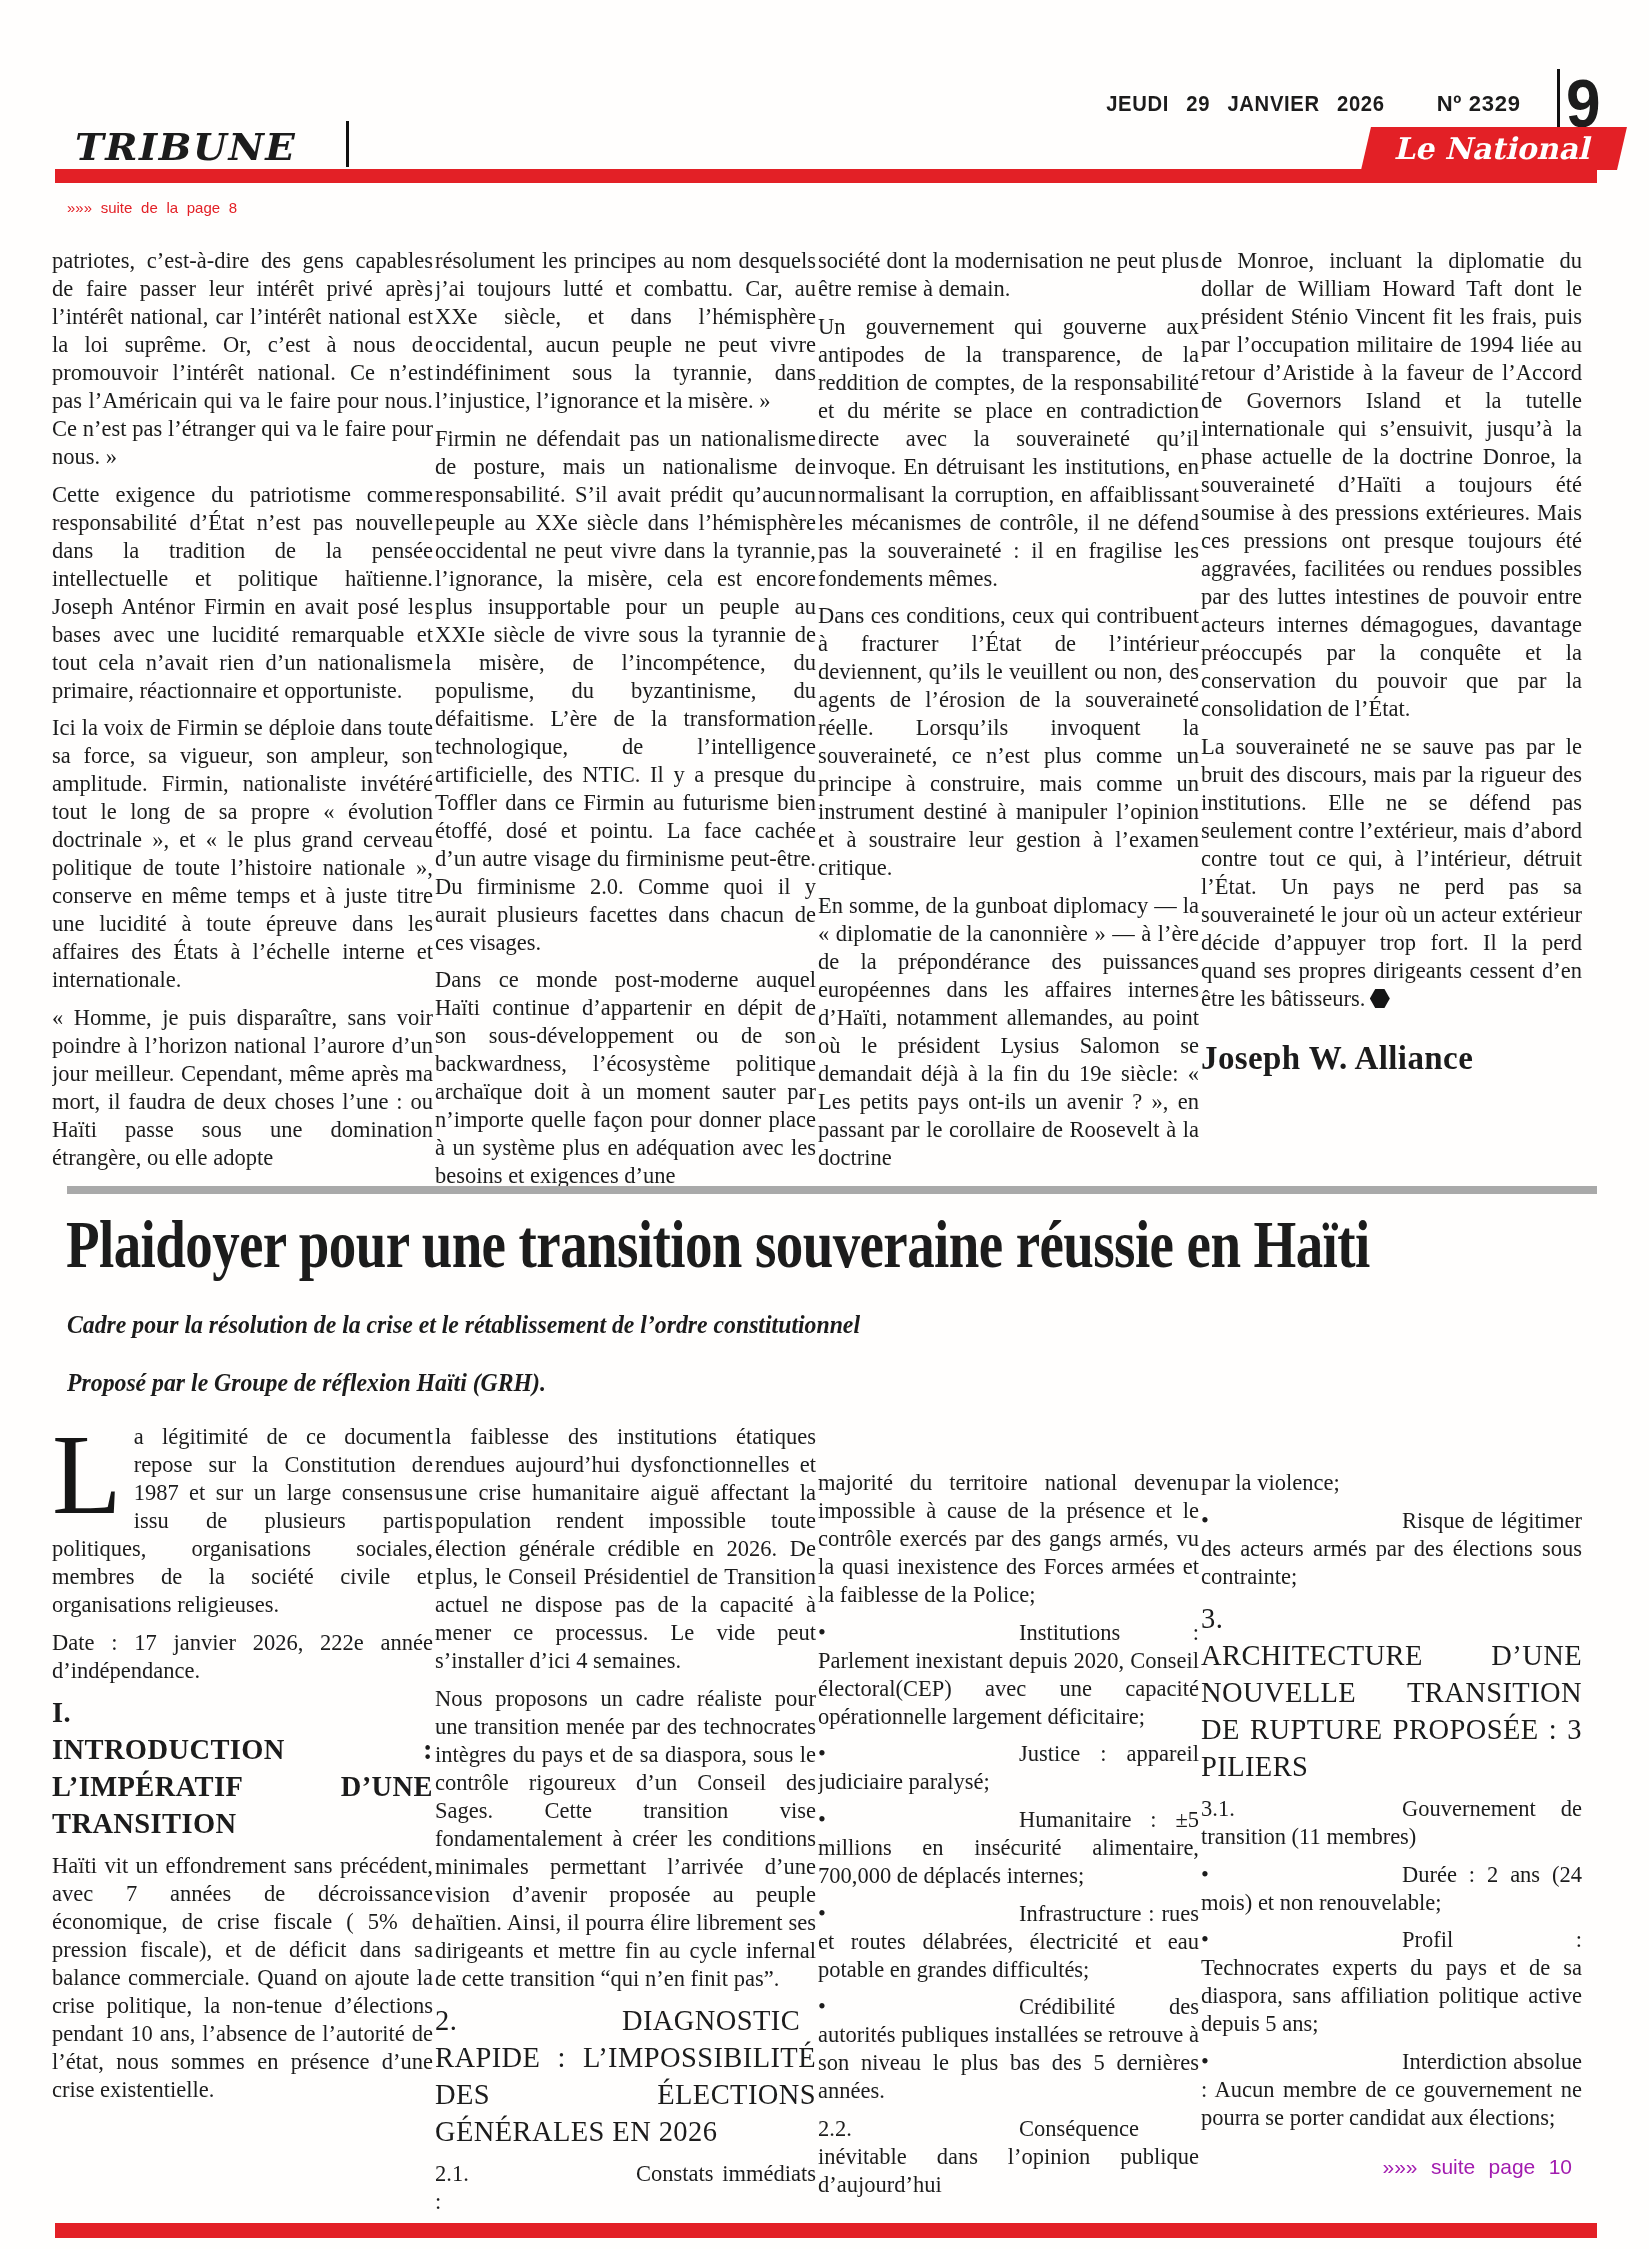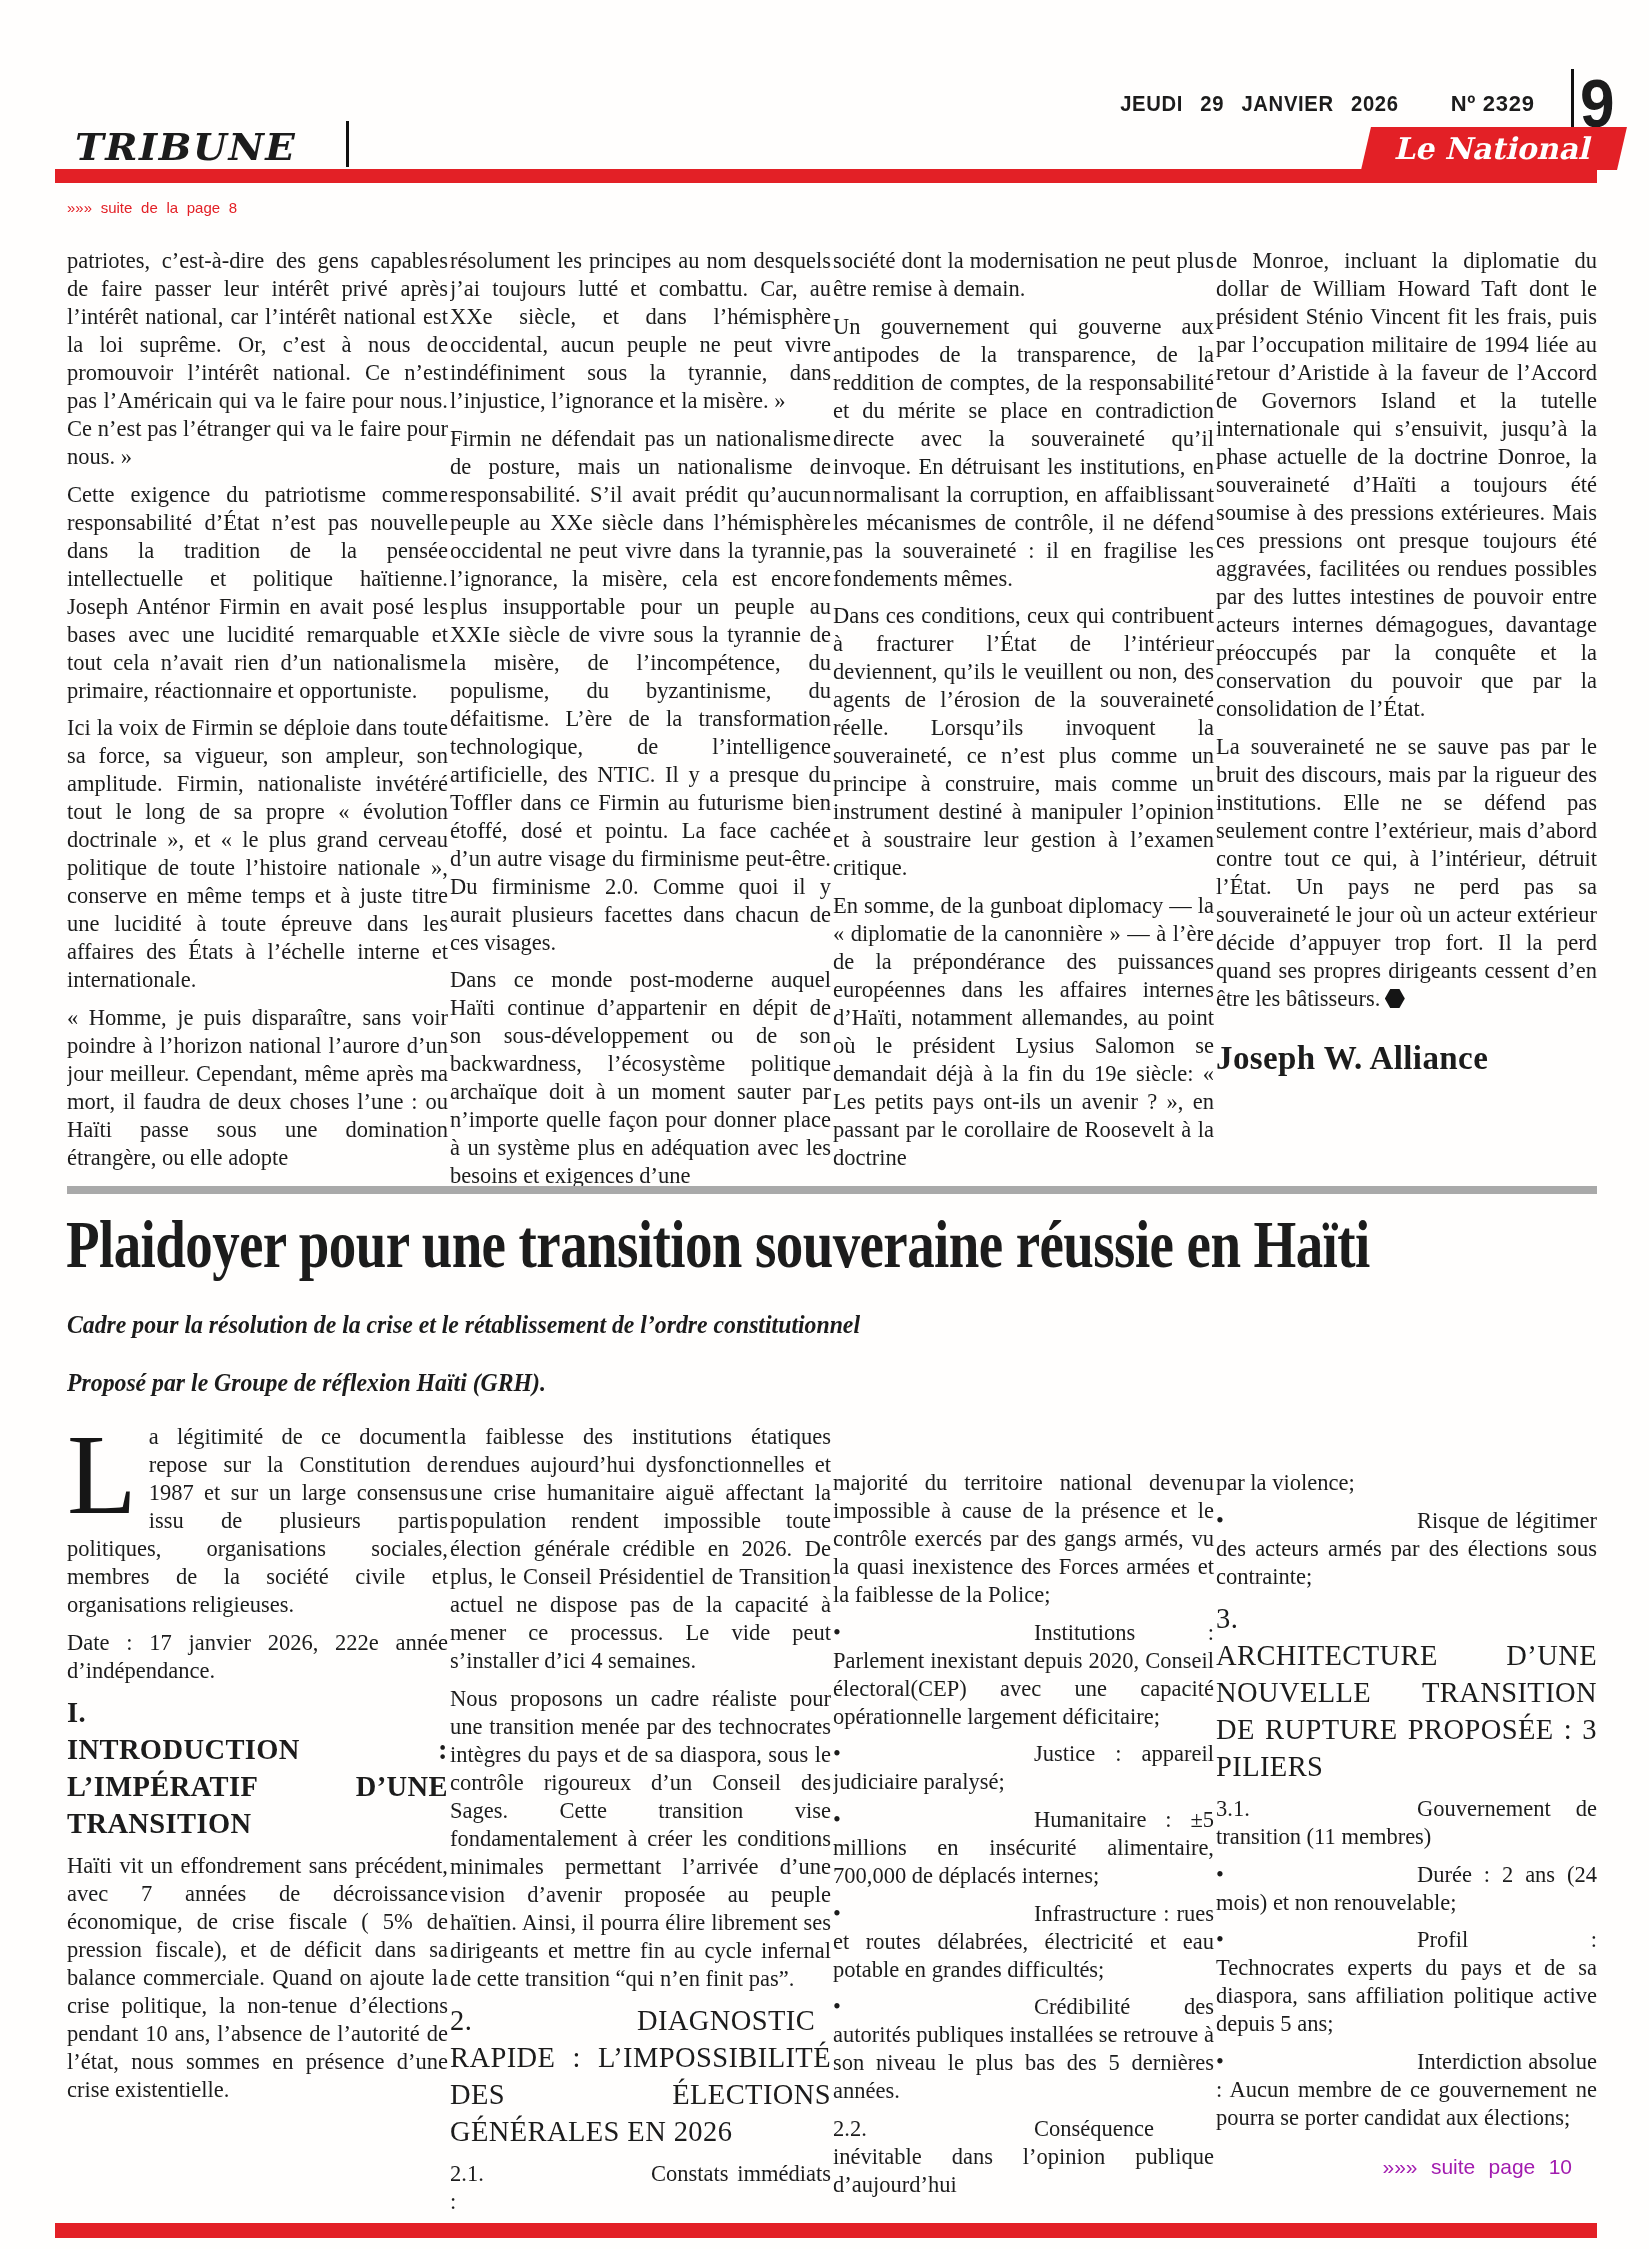--- a/index.html
+++ b/index.html
@@ -1,21 +1,21 @@
 <!DOCTYPE html>
 <html style="font-size:12px"><head>
 <meta charset="utf-8">
 <style>
   * { margin:0; padding:0; box-sizing:border-box; }
   html,body { background:#ffffff; }
   body { width:1650px; height:2250px; font-family:"Liberation Serif", serif; color:#1c1c1c; }
   .page { position:relative; width:1650px; height:2250px; background:#fffefd; overflow:hidden; }
 
   
-  .header-meta { position:absolute; top:69px; right:32px; display:flex; align-items:center;
+  .header-meta { position:absolute; top:69px; right:46px; display:flex; align-items:center;
                  font-family:"Liberation Sans", sans-serif; font-weight:bold; }
   .dateline { font-size:22px; letter-spacing:0.7px; word-spacing:12px; transform:scaleX(.92); transform-origin:100% 50%; }
   .issue-no { font-size:22px; margin-left:52px; letter-spacing:0.7px; }
   .pagenum-rule { width:3px; height:69px; background:#111; margin-left:36px; }
   .big-page-no { font-size:69px; line-height:69px; margin-left:6px; transform:scaleX(.9); transform-origin:0 50%; }
 
   .masthead { position:absolute; top:118px; left:75px; display:flex; align-items:flex-end;
               font-family:"DejaVu Serif", serif; font-weight:bold;font-style:italic; }
   .masthead-word { font-size:38px; line-height:40px; letter-spacing:1.5px; transform:scaleX(1.02); transform-origin:0 50%; }
   .mast-divider { width:3px; height:46px; background:#111; margin-left:54px; margin-top:3px; }
@@ -24,21 +24,21 @@
   .brand-banner { position:absolute; top:127px; left:1366px; width:256px; height:43px;
                   transform:skewX(-13deg); display:flex; align-items:center; justify-content:center; }
   .brand-text { color:#fff; font-family:"DejaVu Serif", serif; font-weight:bold; font-size:30px; }
 
   .cont-top { position:absolute; top:199px; left:67px; font-family:"Liberation Sans", sans-serif;
               font-size:15px; word-spacing:4.5px; }
   .cont-bottom { position:absolute; top:2155px; right:78px; font-family:"Liberation Sans", sans-serif;
                  font-size:21px; word-spacing:7.5px; text-align:right; }
 
   
-  .cols { position:absolute; left:67px; width:1530px; display:grid;
+  .cols { position:absolute; left:52px; width:1530px; display:grid;
           grid-template-columns:repeat(4,1fr); column-gap:2px; }
   .cols-top { top:247px; height:939px; overflow:hidden; }
   .cols-feature { top:1423px; height:796px; overflow:hidden; }
   .col { font-size:22.5px; line-height:28px; text-align:justify; hyphens:none; overflow:hidden; }
   .col p { margin-bottom:9.7px; }
   .col-pad { padding-top:46px; }
 
   .signature { margin-top:31.5px; font-size:33px; font-weight:bold; text-align:left; letter-spacing:0.4px;
                font-family:"Liberation Serif", serif; }
   .endmark { display:inline-block; width:20px; height:19px; background:#151515; vertical-align:-2.2px; margin-left:4.5px;

